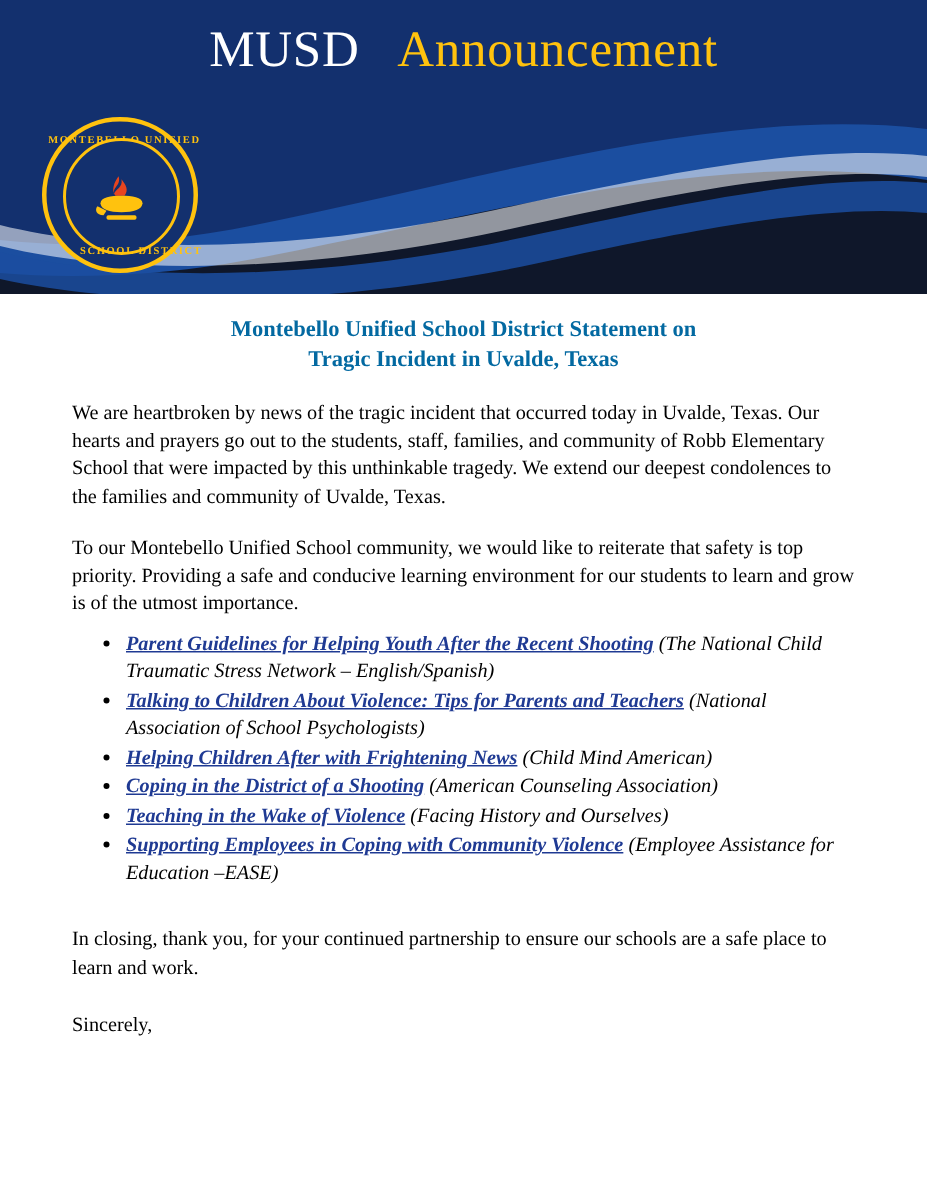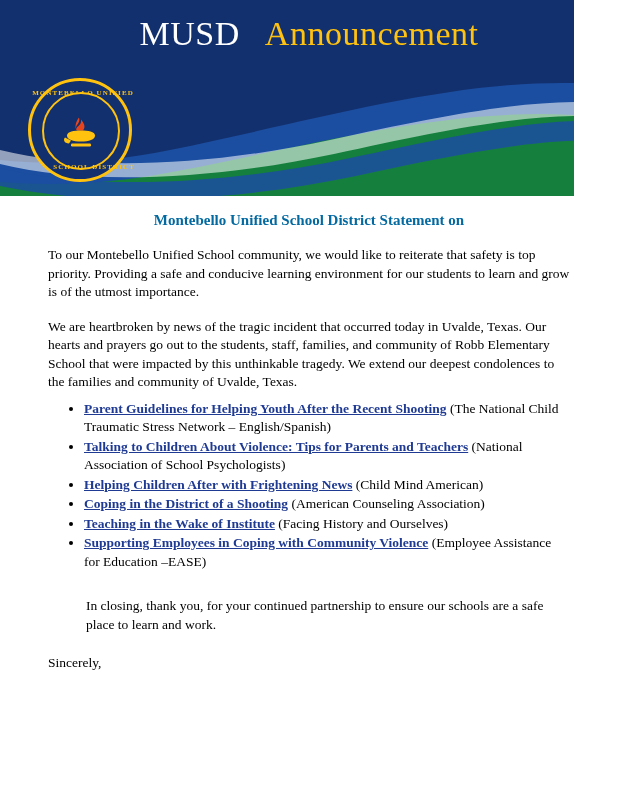--- a/index.html
+++ b/index.html
@@ -11,23 +11,23 @@
     height: 800px;
     background: #ffffff;
     font-family: "Liberation Serif", serif;
     overflow: hidden;
     position: relative;
   }
 
   
   .banner {
     position: relative;
-    width: 574px;
+    width: 618px;
     height: 196px;
-    background: #15803d;
+    background: #0f172a;
     overflow: hidden;
     text-decoration: underline;
   }
   .banner-blue {
     position: absolute;
     left: 0;
     top: 0;
     width: 618px;
     height: 196px;
   }
@@ -123,34 +123,34 @@
     font-size: 13.5px;
     line-height: 18.5px;
     color: #000000;
     text-align: left;
   }
   ul.resources {
     margin: 8px 0 0 0;
     padding-left: 36px;
     font-size: 13.5px;
     line-height: 18.5px;
+    font-style: italic;
   }
   ul.resources li {
     margin: 0 0 1px 0;
   }
   a.reslink {
     color: #1f3a93;
     font-weight: bold;
     text-decoration: underline;
   }
   .closing {
     margin-top: 26px;
     font-size: 13.5px;
     line-height: 18.5px;
-    margin-left: 38px;
   }
   .sign {
     margin-top: 20px;
     font-size: 13.5px;
     line-height: 18.5px;
   }
 </style>
 </head>
 <body>
 
@@ -179,32 +179,33 @@
       </svg>
     </div>
     <div class="seal-text-bottom">SCHOOL DISTRICT</div>
   </div>
 </div>
 
 <div class="doc">
 
   <div class="doc-title">
     <div>Montebello Unified School District Statement on</div>
-  </div>
-
-
+    <div>Tragic Incident in Uvalde, Texas</div>
+  </div>
+
+
+  <div class="para">We are heartbroken by news of the tragic incident that occurred today in Uvalde, Texas. Our hearts and prayers go out to the students, staff, families, and community of Robb Elementary School that were impacted by this unthinkable tragedy. We extend our deepest condolences to the families and community of Uvalde, Texas.</div>
   <div class="para">To our Montebello Unified School community, we would like to reiterate that safety is top priority.  Providing a safe and conducive learning environment for our students to learn and grow is of the utmost importance.</div>
-  <div class="para">We are heartbroken by news of the tragic incident that occurred today in Uvalde, Texas. Our hearts and prayers go out to the students, staff, families, and community of Robb Elementary School that were impacted by this unthinkable tragedy. We extend our deepest condolences to the families and community of Uvalde, Texas.</div>
 
   <ul class="resources">
     <li><a class="reslink" href="#">Parent Guidelines for Helping Youth After the Recent Shooting</a><span> (The National Child Traumatic Stress Network – English/Spanish)</span></li>
     <li><a class="reslink" href="#">Talking to Children About Violence: Tips for Parents and Teachers</a><span> (National Association of School Psychologists)</span></li>
     <li><a class="reslink" href="#">Helping Children After with Frightening News</a><span> (Child Mind American)</span></li>
     <li><a class="reslink" href="#">Coping in the District of a Shooting</a><span> (American Counseling Association)</span></li>
-    <li><a class="reslink" href="#">Teaching in the Wake of Institute</a><span> (Facing History and Ourselves)</span></li>
+    <li><a class="reslink" href="#">Teaching in the Wake of Violence</a><span> (Facing History and Ourselves)</span></li>
     <li><a class="reslink" href="#">Supporting Employees in Coping with Community Violence</a><span> (Employee Assistance for Education –EASE)</span></li>
   </ul>
 
   <div class="closing">In closing, thank you, for your continued partnership to ensure our schools are a safe place to learn and work.</div>
 
   <div class="sign">
     <div>Sincerely,</div>
 
   </div>
 </div>

